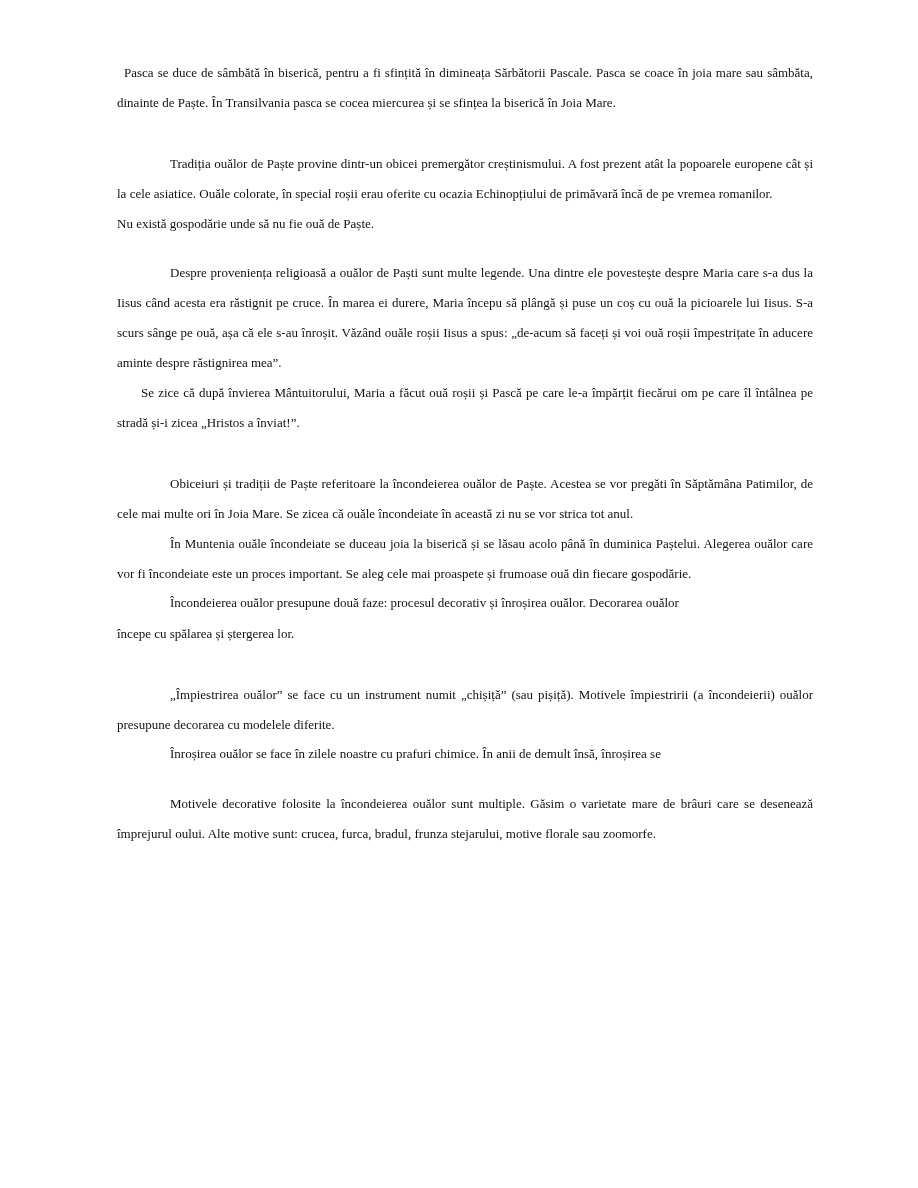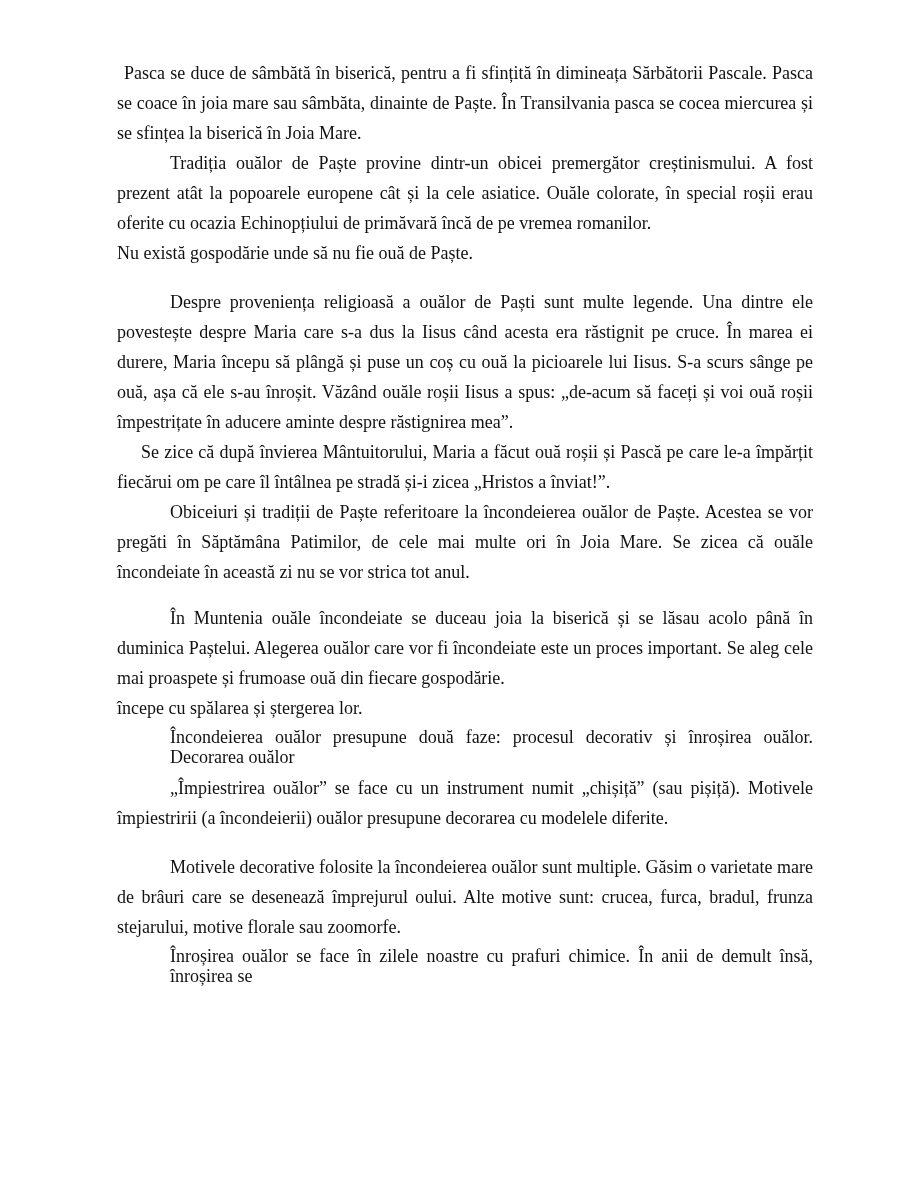--- a/index.html
+++ b/index.html
@@ -1,39 +1,39 @@
 <!DOCTYPE html>
 <html><head>
 <meta charset="utf-8">
 <style>
   html, body { margin: 0; padding: 0; background: #ffffff; }
   body { width: 918px; height: 1188px; position: relative; overflow: hidden; }
   .page {
     position: absolute; left: 117px; top: 58px; width: 696px;
     font-family: "Liberation Serif", "DejaVu Serif", serif;
-    font-size: 18px; color: #111111; line-height: 30px;
+    font-size: 13px; color: #111111; line-height: 30px;
   }
   .p { margin: 0; text-align: justify; }
-  .indent { text-indent: 53px; }
+  .indent { text-indent: 53px; margin-top: 31px; }
   .lead1 { text-indent: 7px; }
   .lead2 { text-indent: 24px; }
   .last-left { text-align-last: left; }
   .tight { padding-left: 53px; line-height: 20px; padding-top: 4px; padding-bottom: 6px; }
   .gap5 { margin-top: 19px; }
-  .gap4 { margin-top: 16px; }
+  .gap4 { margin-top: 0; }
 </style>
 </head>
 <body>
 
 <div class="page">
   <p class="p lead1 last-left">Pasca se duce de sâmbătă în biserică, pentru a fi sfințită în dimineața Sărbătorii Pascale. Pasca se coace în joia mare sau sâmbăta, dinainte de Paște. În Transilvania pasca se cocea miercurea și se sfințea la biserică în Joia Mare.</p>
   <p class="p indent last-left">Tradiția ouălor de Paște provine dintr-un obicei premergător creștinismului. A fost prezent atât la popoarele europene cât și la cele asiatice. Ouăle colorate, în special roșii erau oferite cu ocazia Echinopțiului de primăvară încă de pe vremea romanilor.</p>
   <p class="p last-left">Nu există gospodărie unde să nu fie ouă de Paște.</p>
   <p class="p indent last-left gap5">Despre proveniența religioasă a ouălor de Paști sunt multe legende. Una dintre ele povestește despre Maria care s-a dus la Iisus când acesta era răstignit pe cruce. În marea ei durere, Maria începu să plângă și puse un coș cu ouă la picioarele lui Iisus. S-a scurs sânge pe ouă, așa că ele s-au înroșit. Văzând ouăle roșii Iisus a spus: „de-acum să faceți și voi ouă roșii împestrițate în aducere aminte despre răstignirea mea”.</p>
   <p class="p lead2 last-left">Se zice că după învierea Mântuitorului, Maria a făcut ouă roșii și Pască pe care le-a împărțit fiecărui om pe care îl întâlnea pe stradă și-i zicea „Hristos a înviat!”.</p>
   <p class="p indent last-left">Obiceiuri și tradiții de Paște referitoare la încondeierea ouălor de Paște. Acestea se vor pregăti în Săptămâna Patimilor, de cele mai multe ori în Joia Mare. Se zicea că ouăle încondeiate în această zi nu se vor strica tot anul.</p>
   <p class="p indent last-left gap4">În Muntenia ouăle încondeiate se duceau joia la biserică și se lăsau acolo până în duminica Paștelui. Alegerea ouălor care vor fi încondeiate este un proces important. Se aleg cele mai proaspete și frumoase ouă din fiecare gospodărie.</p>
+  <p class="p tight last-left">Încondeierea ouălor presupune două faze: procesul decorativ și înroșirea ouălor. Decorarea ouălor</p>
   <p class="p last-left">începe cu spălarea și ștergerea lor.</p>
-  <p class="p tight last-left">Încondeierea ouălor presupune două faze: procesul decorativ și înroșirea ouălor. Decorarea ouălor</p>
   <p class="p indent last-left">„Împiestrirea ouălor” se face cu un instrument numit „chișiță” (sau pișiță). Motivele împiestririi (a încondeierii) ouălor presupune decorarea cu modelele diferite.</p>
+  <p class="p tight last-left">Înroșirea ouălor se face în zilele noastre cu prafuri chimice. În anii de demult însă, înroșirea se</p>
   <p class="p indent last-left gap5">Motivele decorative folosite la încondeierea ouălor sunt multiple. Găsim o varietate mare de brâuri care se desenează împrejurul oului. Alte motive sunt: crucea, furca, bradul, frunza stejarului, motive florale sau zoomorfe.</p>
-  <p class="p tight last-left">Înroșirea ouălor se face în zilele noastre cu prafuri chimice. În anii de demult însă, înroșirea se</p>
 </div>
 
 </body></html>

